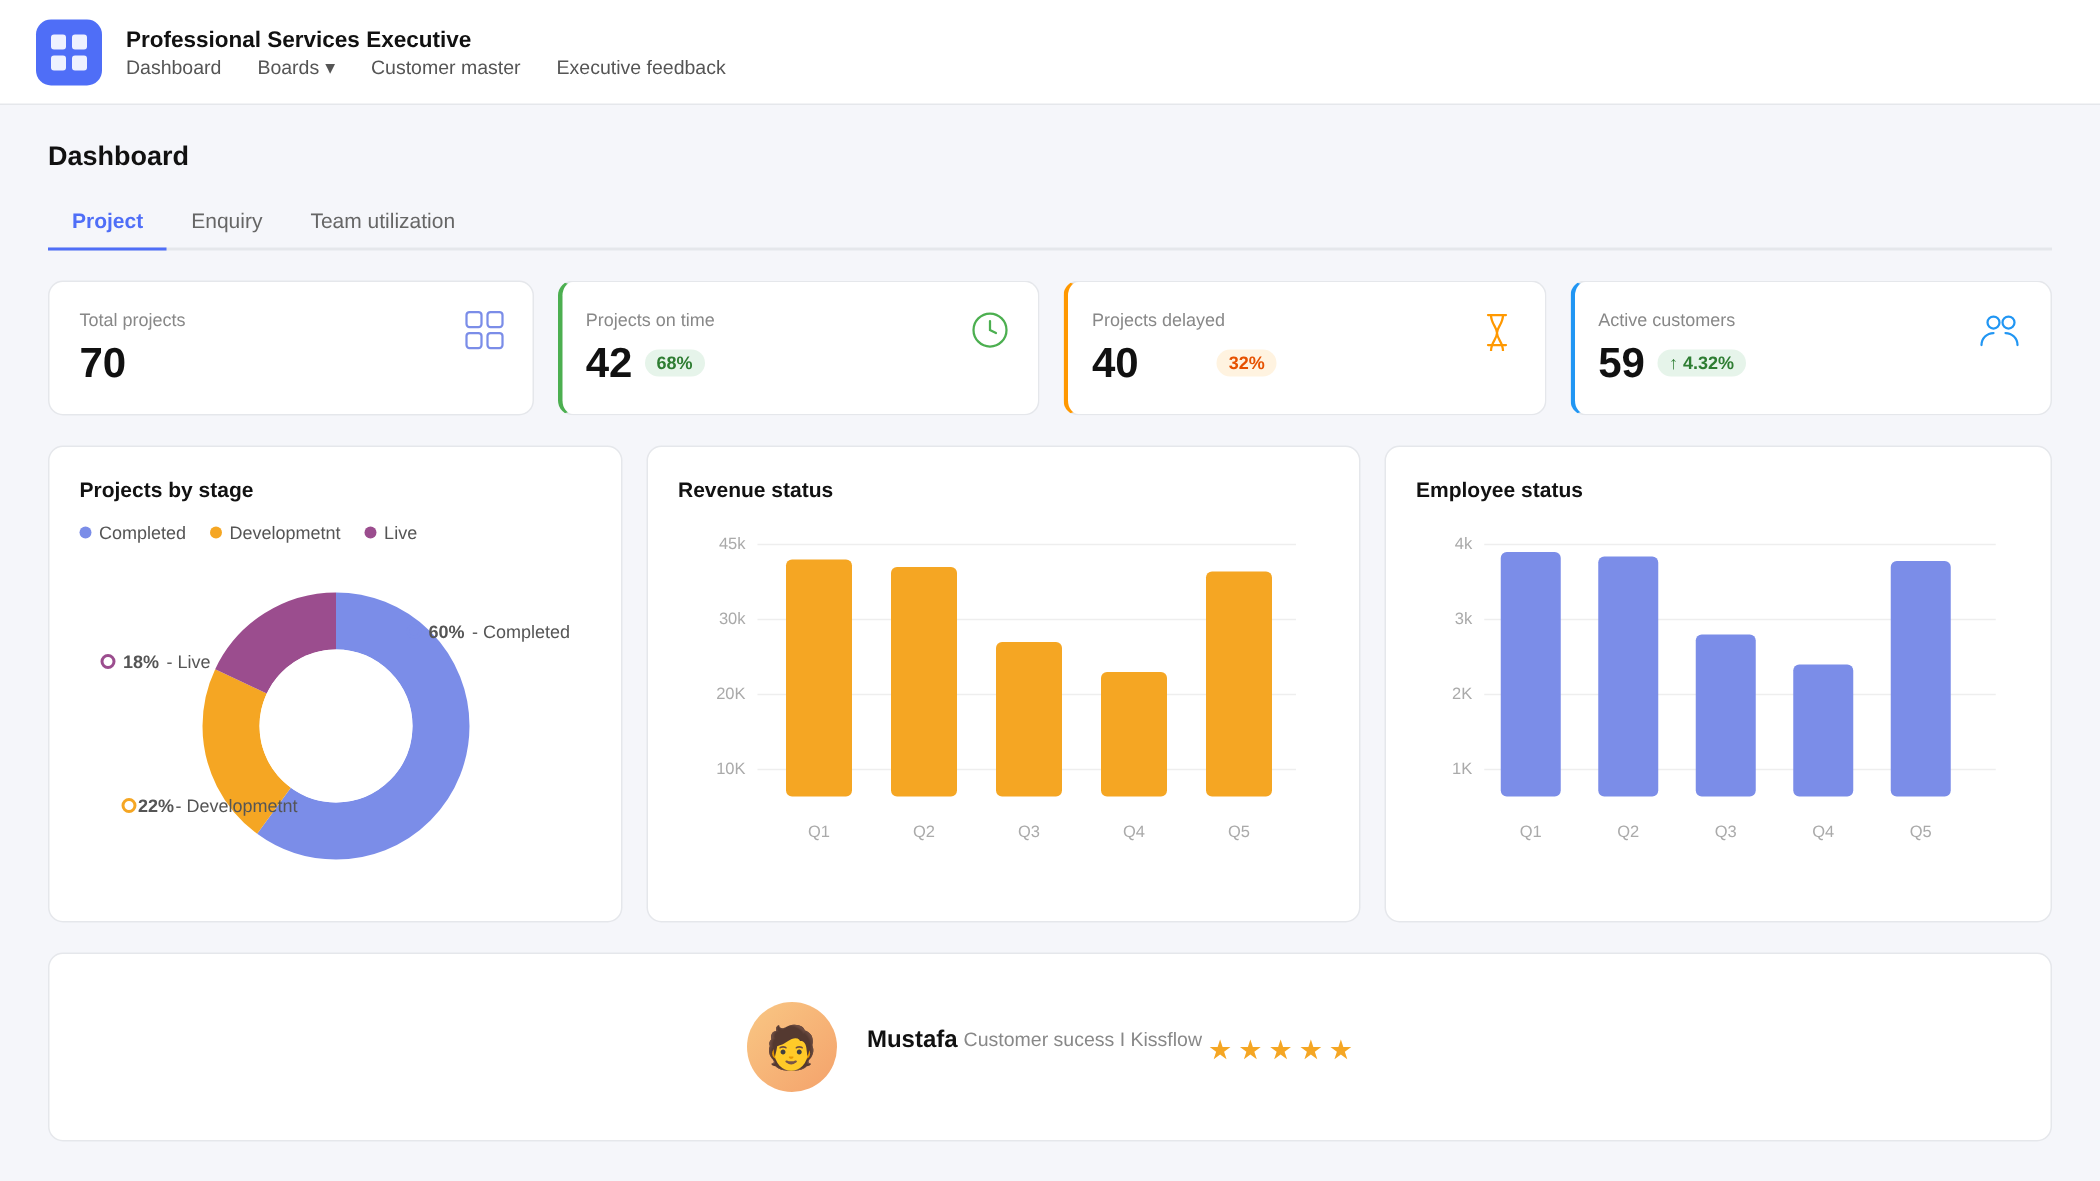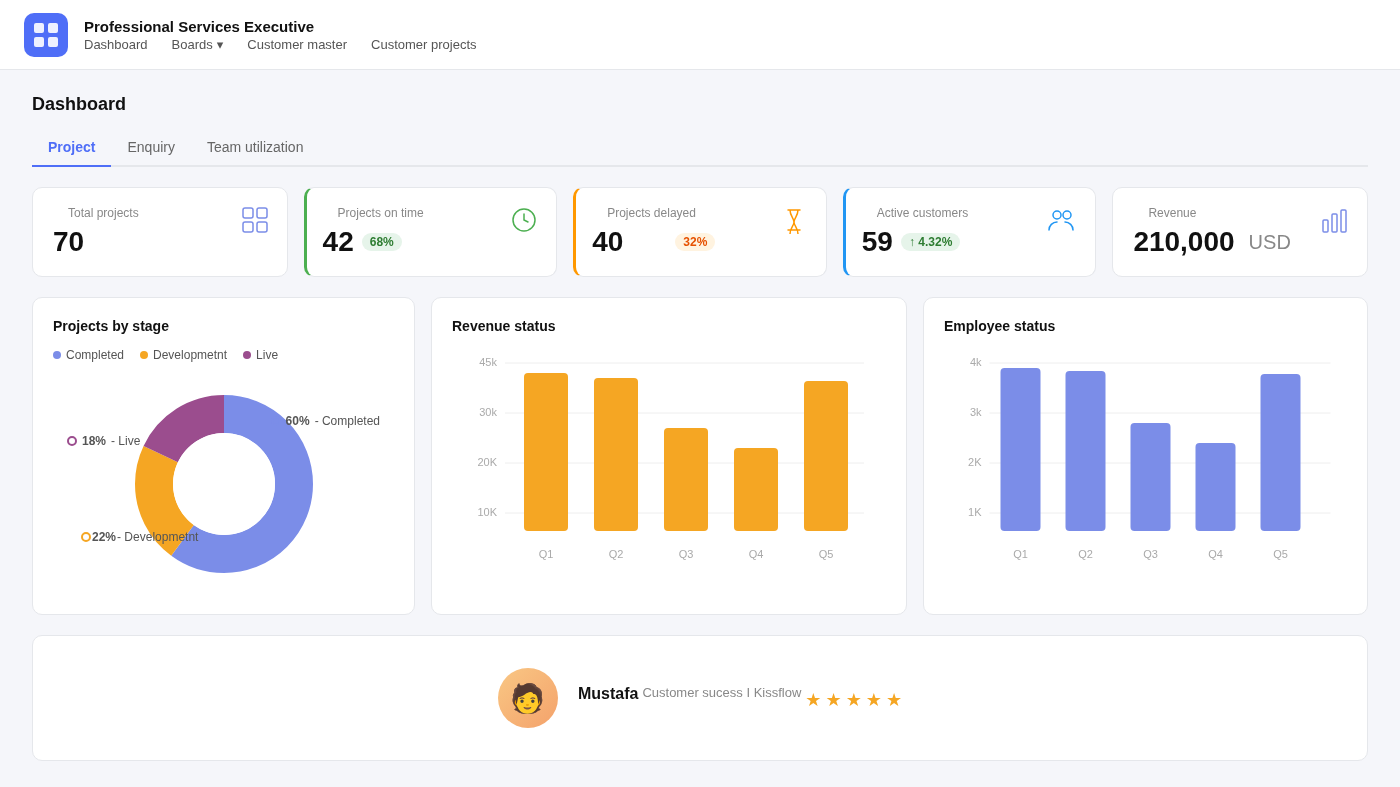--- a/index.html
+++ b/index.html
@@ -25,21 +25,21 @@
 
     
     .btn-group { display: flex; gap: 10px; margin-bottom: 20px; }
     .btn { padding: 8px 18px; border-radius: 20px; font-size: 13px; cursor: pointer; font-weight: 500; border: 1.5px solid #d1d5db; background: #fff; color: #333; }
     .btn.active { background: #4f6ef7; color: #fff; border-color: #4f6ef7; }
 
     
     .kpi-row { display: flex; gap: 16px; margin-bottom: 20px; }
     .kpi-card { background: #fff; border-radius: 10px; padding: 18px 20px; flex: 1; display: flex; flex-direction: column; gap: 6px; border: 1px solid #e5e7eb; position: relative; }
     .kpi-border-left { border-left: 3px solid #e5e7eb; padding-left: 16px; }
-    .kpi-label { font-size: 12px; color: #888; font-weight: 500; margin-left: 15px; }
+    .kpi-label { font-size: 12px; color: #888; font-weight: 500; }
     .kpi-value { font-size: 28px; font-weight: 700; color: #111; display: flex; align-items: center; gap: 8px; }
     .kpi-badge { font-size: 12px; font-weight: 600; padding: 2px 8px; border-radius: 12px; }
     .badge-green { background: #e6f4ea; color: #2e7d32; }
     .badge-orange { background: #fff3e0; color: #e65100; margin-left: 44px; }
     .kpi-icon { position: absolute; top: 18px; right: 18px; }
     .kpi-value-usd { font-size: 20px; font-weight: 400; color: #888; margin-left: 6px; }
 
     
     .charts-row { display: flex; gap: 16px; margin-bottom: 20px; }
     .chart-card { background: #fff; border-radius: 10px; padding: 20px; border: 1px solid #e5e7eb; }
@@ -80,21 +80,21 @@
   </div>
   <div class="header-info">
     <span class="app-title">Professional Services Executive</span>
     <nav class="nav">
       <span class="nav-item">Dashboard</span>
       <span class="nav-item">
         <span>Boards</span>
         <span>▾</span>
       </span>
       <span class="nav-item">Customer master</span>
-      <span class="nav-item">Customer projects</span>
+      <span class="nav-item">Executive feedback</span>
     </nav>
   </div>
 </header>
 
 <div class="main">
   <div class="page-title">Dashboard</div>
 
   <div class="tabs">
     <div class="tab active">Project</div>
     <div class="tab">Enquiry</div>
@@ -155,34 +155,20 @@
       <div class="kpi-icon">
         <svg width="32" height="28" viewBox="0 0 32 28" fill="none">
           <circle cx="12" cy="9" r="4" stroke="#2196f3" stroke-width="1.5" fill="none"></circle>
           <path d="M4 24c0-4.4 3.6-8 8-8" stroke="#2196f3" stroke-width="1.5" stroke-linecap="round"></path>
           <circle cx="22" cy="9" r="4" stroke="#2196f3" stroke-width="1.5" fill="none"></circle>
           <path d="M20 16c4.4 0 8 3.6 8 8" stroke="#2196f3" stroke-width="1.5" stroke-linecap="round"></path>
         </svg>
       </div>
     </div>
 
-    <div class="kpi-card">
-      <div class="kpi-label">Revenue</div>
-      <div class="kpi-value">
-        <span>210,000</span>
-        <span class="kpi-value-usd">USD</span>
-      </div>
-      <div class="kpi-icon">
-        <svg width="28" height="28" viewBox="0 0 28 28" fill="none">
-          <rect x="2" y="14" width="5" height="12" rx="1" stroke="#7b8de8" stroke-width="1.5" fill="none"></rect>
-          <rect x="11" y="8" width="5" height="18" rx="1" stroke="#7b8de8" stroke-width="1.5" fill="none"></rect>
-          <rect x="20" y="4" width="5" height="22" rx="1" stroke="#7b8de8" stroke-width="1.5" fill="none"></rect>
-        </svg>
-      </div>
-    </div>
   </div>
 
   <div class="charts-row">
 
     <div class="chart-card donut-card">
       <div class="chart-title">Projects by stage</div>
       <div class="legend">
         <div class="legend-item">
           <div class="legend-dot" style="background:#7b8de8;"></div>
           <span>Completed</span>

